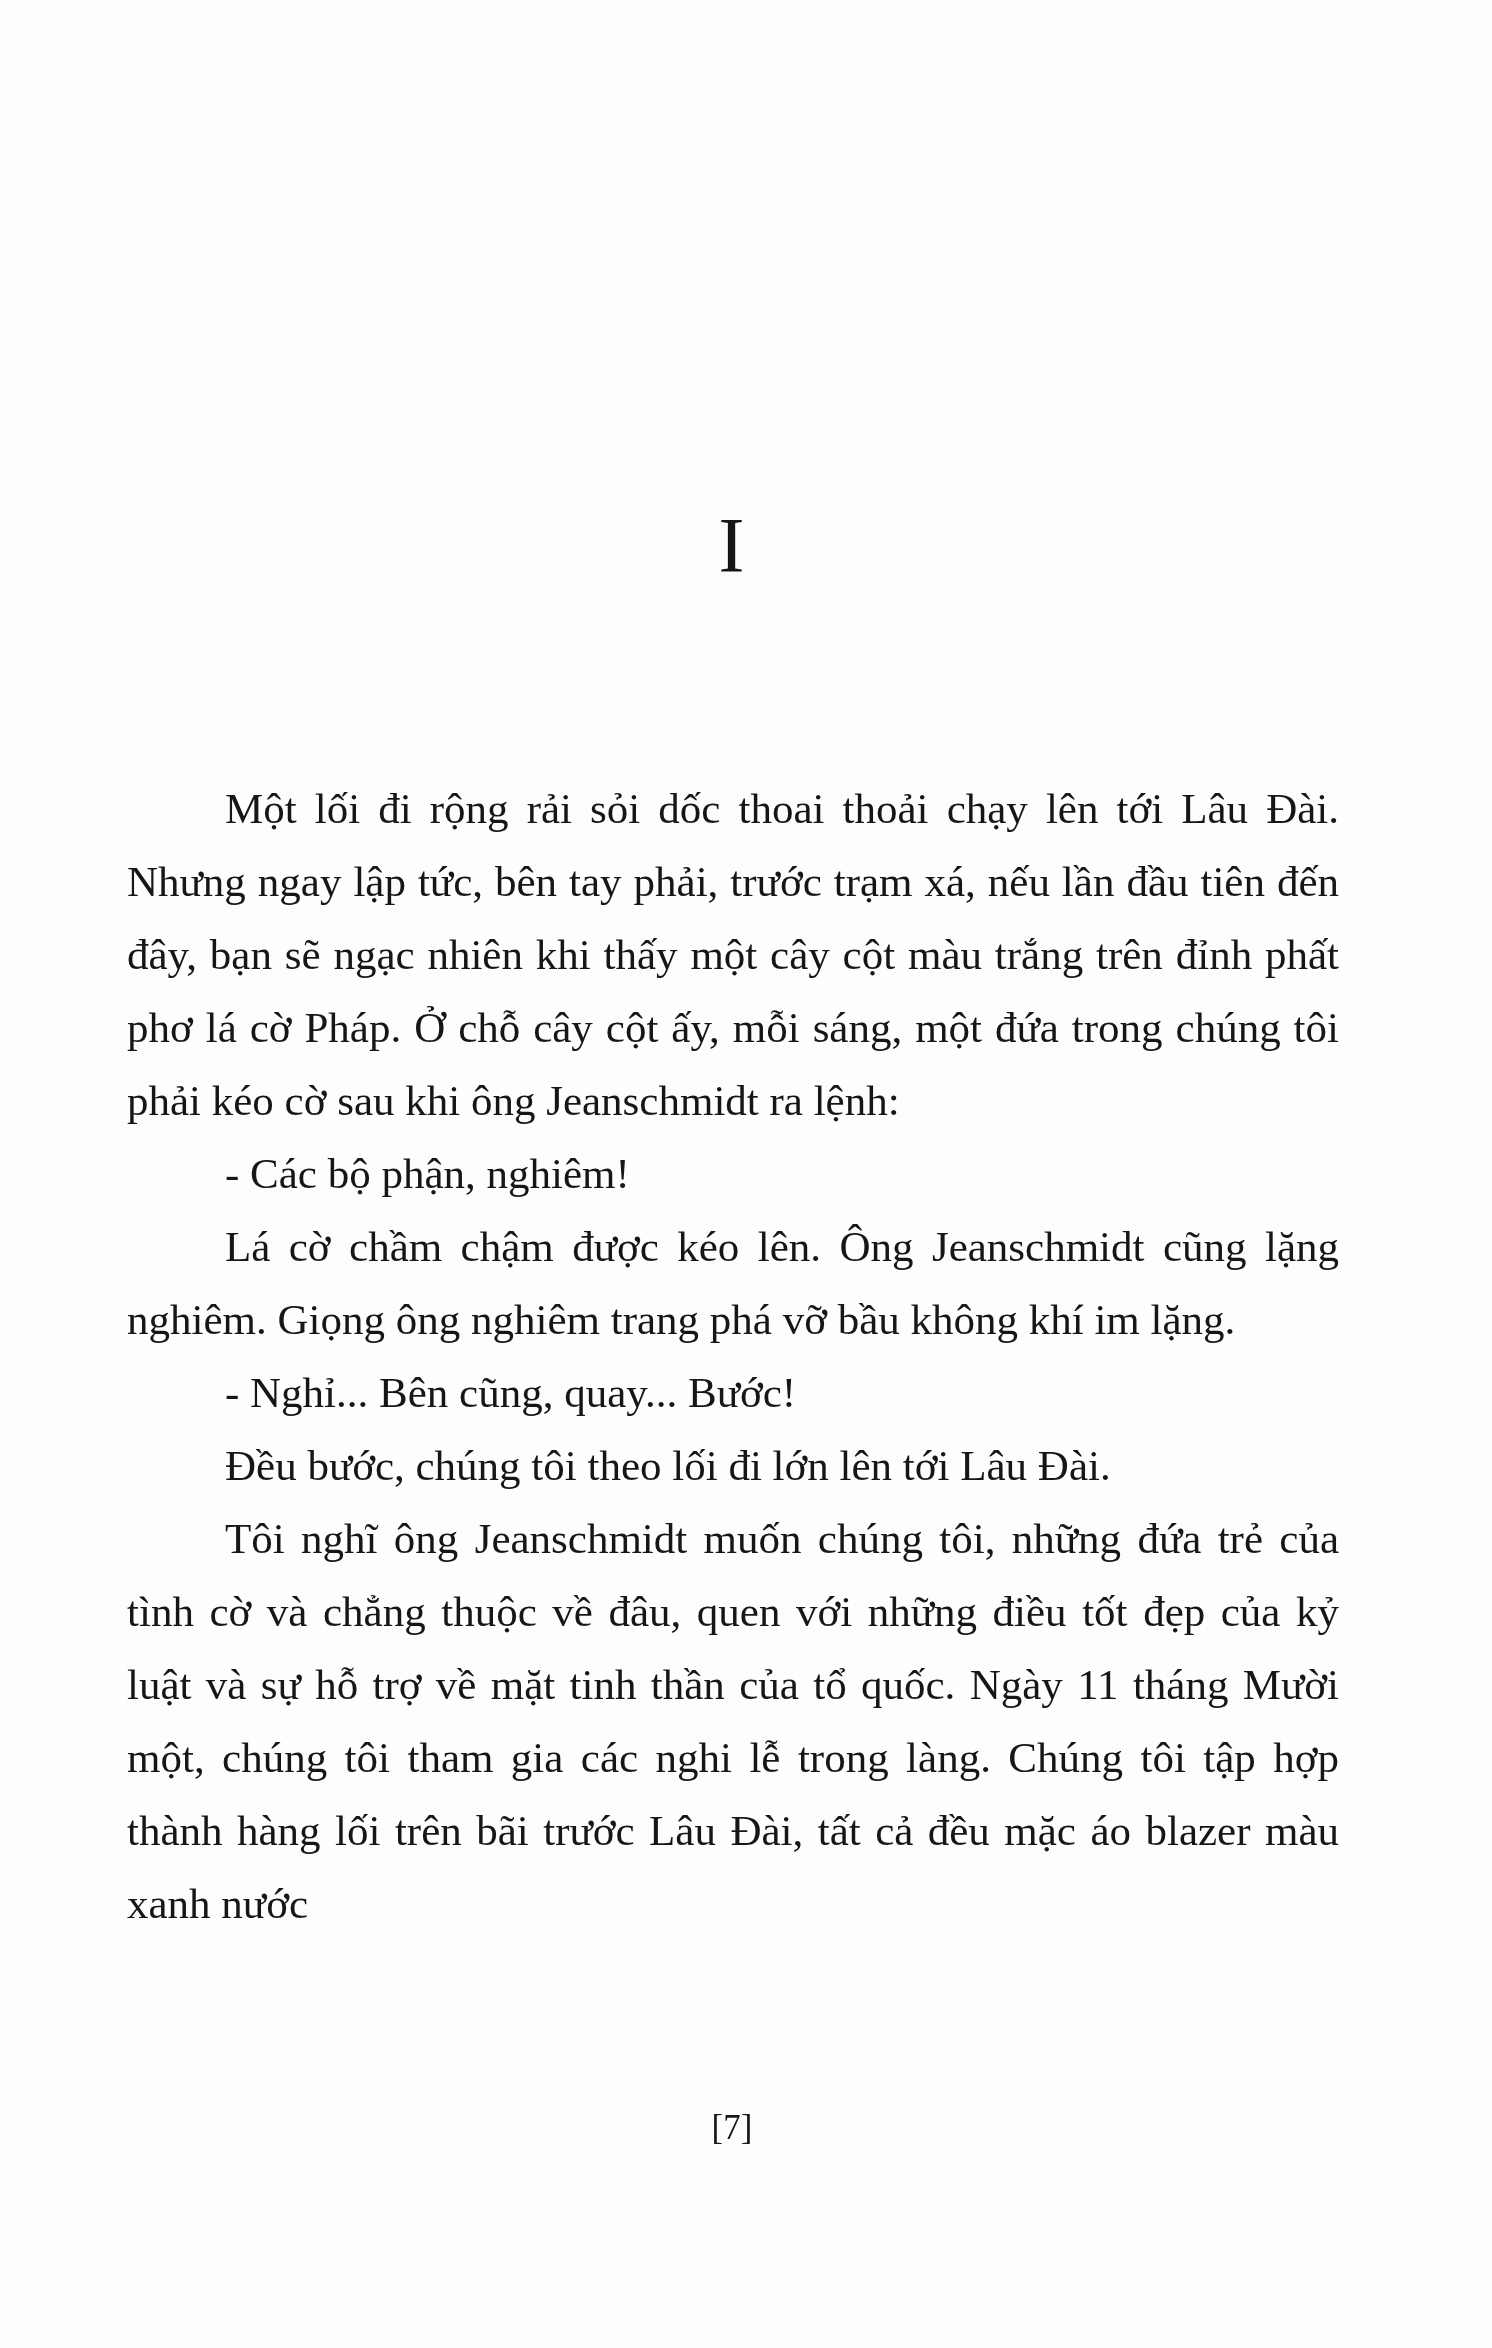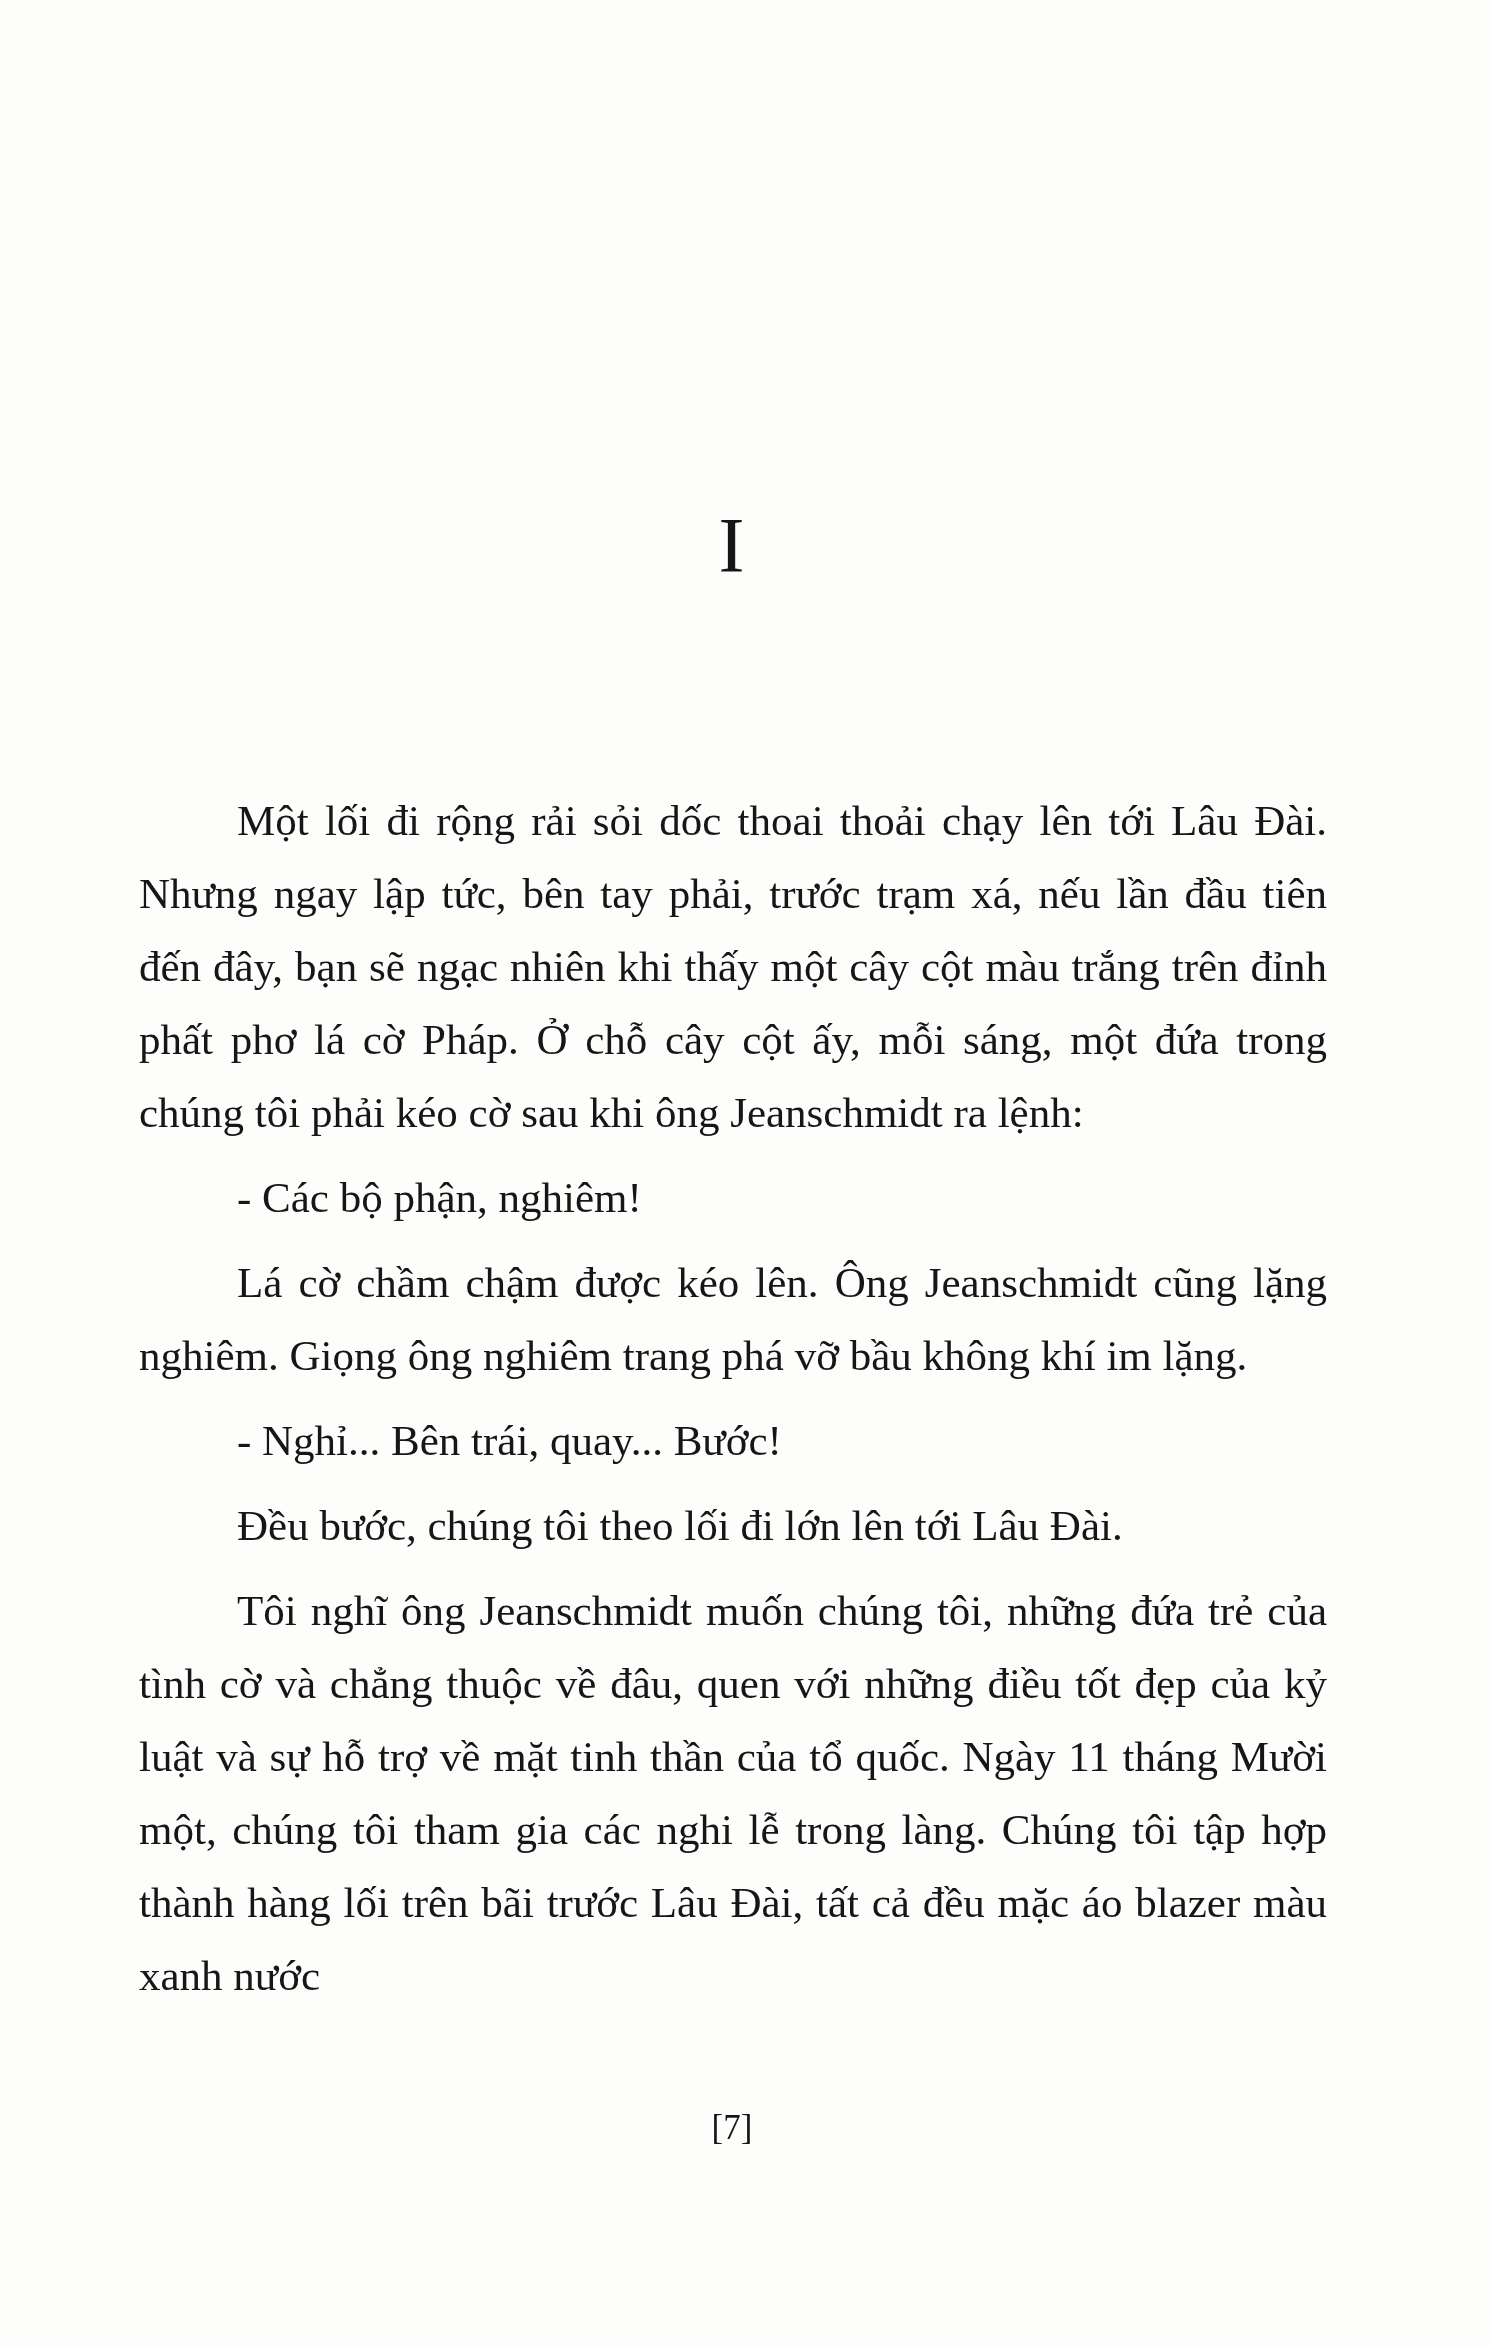--- a/index.html
+++ b/index.html
@@ -31,21 +31,21 @@
   .body-text {
     position: absolute;
     top: 772px;
     left: 127px;
     width: 1212px;
     font-size: 43px;
     line-height: 73px;
     text-align: justify;
   }
   .body-text p {
-    margin: 12px;
+    margin: 0;
     padding: 0;
     text-indent: 98px;
   }
   .page-number {
     position: absolute;
     top: 2108px;
     left: 127px;
     width: 1210px;
     text-align: center;
     font-size: 35px;
@@ -55,20 +55,20 @@
 <body>
 
 <div class="page">
 
   <div class="chapter-heading">I</div>
 
   <div class="body-text">
     <p>Một lối đi rộng rải sỏi dốc thoai thoải chạy lên tới Lâu Đài. Nhưng ngay lập tức, bên tay phải, trước trạm xá, nếu lần đầu tiên đến đây, bạn sẽ ngạc nhiên khi thấy một cây cột màu trắng trên đỉnh phất phơ lá cờ Pháp. Ở chỗ cây cột ấy, mỗi sáng, một đứa trong chúng tôi phải kéo cờ sau khi ông Jeanschmidt ra lệnh:</p>
     <p>- Các bộ phận, nghiêm!</p>
     <p>Lá cờ chầm chậm được kéo lên. Ông Jeanschmidt cũng lặng nghiêm. Giọng ông nghiêm trang phá vỡ bầu không khí im lặng.</p>
-    <p>- Nghỉ... Bên trái, quay... Bước!</p>
+    <p>- Nghỉ... Bên cũng, quay... Bước!</p>
     <p>Đều bước, chúng tôi theo lối đi lớn lên tới Lâu Đài.</p>
     <p>Tôi nghĩ ông Jeanschmidt muốn chúng tôi, những đứa trẻ của tình cờ và chẳng thuộc về đâu, quen với những điều tốt đẹp của kỷ luật và sự hỗ trợ về mặt tinh thần của tổ quốc. Ngày 11 tháng Mười một, chúng tôi tham gia các nghi lễ trong làng. Chúng tôi tập hợp thành hàng lối trên bãi trước Lâu Đài, tất cả đều mặc áo blazer màu xanh nước</p>
   </div>
 
   <div class="page-number">[7]</div>
 
 </div>
 
 </body></html>

